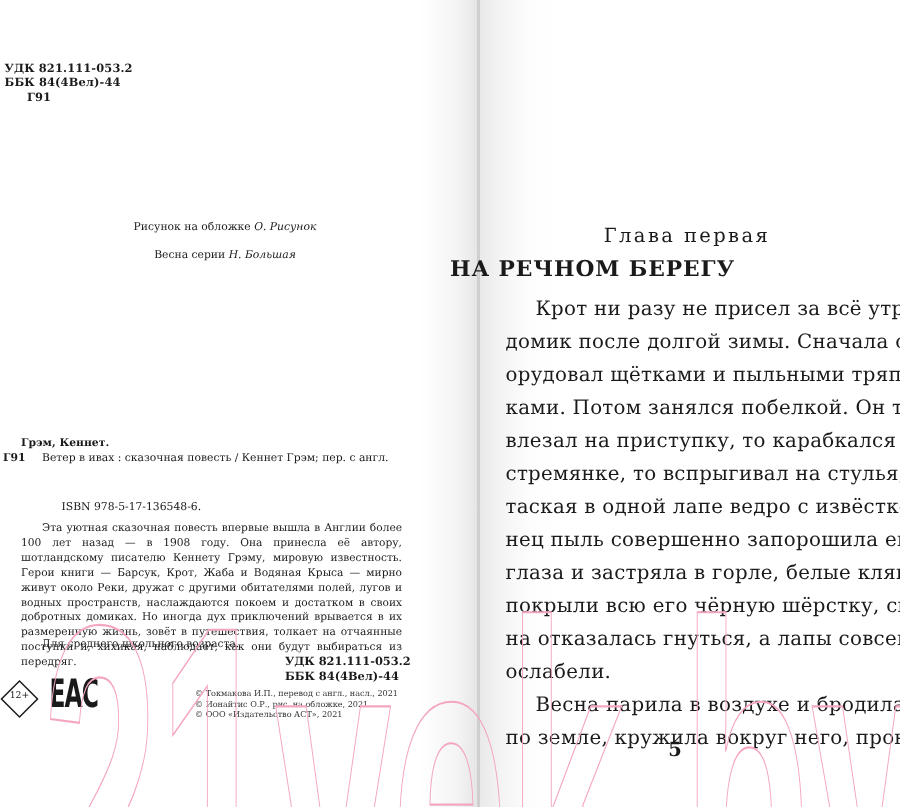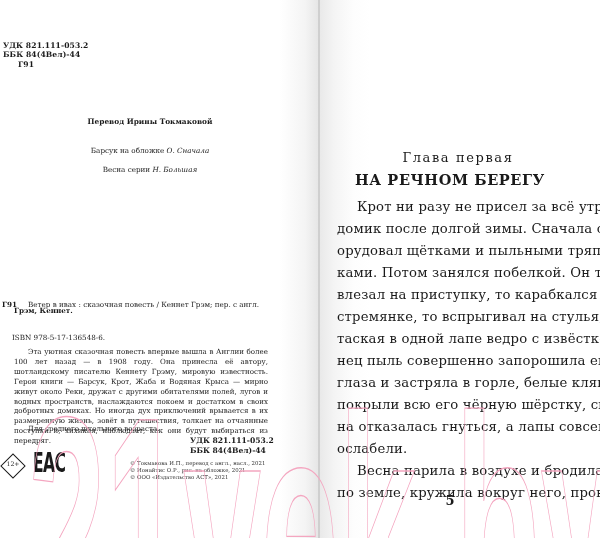--- a/index.html
+++ b/index.html
@@ -26,44 +26,44 @@
 
   
   .udk-top { position: absolute; left: 3px; top: 41px; font-size: 7.6px; font-weight: bold; line-height: 9.4px; letter-spacing: 0.1px; }
   .udk-top .g91 { padding-left: 15px; }
   .translator { position: absolute; left: 0; width: 300px; top: 117px; text-align: center; font-size: 7.4px; font-weight: bold; }
   .credit { position: absolute; left: 0; width: 300px; text-align: center; font-size: 7.2px; }
   .credit i { font-style: italic; }
   .credit-cover { top: 146px; }
   .credit-design { top: 165px; }
 
-  .author { position: absolute; left: 14px; top: 306px; font-size: 7.2px; font-weight: bold; }
+  .author { position: absolute; left: 14px; top: 290px; font-size: 7.2px; font-weight: bold; }
   .catalog { position: absolute; left: 0; top: 300px; width: 268px; font-size: 7.2px; line-height: 9.9px; }
   .catalog .code { position: absolute; left: 2px; top: 0; font-weight: bold; }
   .catalog .entry { margin-left: 14px; text-align: justify; }
   .catalog .entry .first { text-indent: 14px; display: block; }
-  .isbn { position: absolute; left: 12px; top: 333px; font-size: 7.2px; }
+  .isbn { position: absolute; left: 41px; top: 333px; font-size: 7.2px; }
   .annotation { position: absolute; left: 14px; top: 347px; width: 254px; font-size: 7.1px; line-height: 9.9px; text-align: justify; text-indent: 14px; }
   .age-note { position: absolute; left: 28px; top: 424px; font-size: 7.1px; }
 
   .udk-bottom { position: absolute; left: 190px; top: 436px; font-size: 7.6px; font-weight: bold; line-height: 10px; }
   .age-badge {
     position: absolute; left: 4px; top: 457px; width: 16px; height: 16px;
     border: 1px solid #1a1a1a; transform: rotate(45deg);
   }
   .age-badge-label { position: absolute; left: 2px; top: 460px; width: 22px; text-align: center; font-size: 6.2px; }
   .eac {
     position: absolute; left: 33px; top: 448px; font-family: "DejaVu Sans", sans-serif;
     font-size: 26px; font-weight: bold; letter-spacing: -1px; transform: scaleX(0.6); transform-origin: left top;
   }
   .copyrights { position: absolute; left: 130px; top: 460px; font-size: 5.4px; line-height: 7px; color: #333; }
 
   
   .chapter-label { position: absolute; left: 300px; width: 316px; top: 150px; text-align: center; font-size: 13px; letter-spacing: 1.6px; }
-  .chapter-title { position: absolute; left: 300px; width: 300px; top: 171px; text-align: center; font-size: 14.5px; font-weight: bold; letter-spacing: 0.6px; }
+  .chapter-title { position: absolute; left: 300px; width: 300px; top: 171px; text-align: left; font-size: 14.5px; font-weight: bold; letter-spacing: 0.6px; }
   .body-text {
     position: absolute; left: 337px; top: 196px; width: 262px;
     font-size: 13.2px; line-height: 22px; text-align: justify; letter-spacing: 0.2px;
   }
   .body-text .line { display: block; text-align-last: justify; white-space: nowrap; }
   .body-text .line.last { text-align-last: left; }
   .body-text .line.indent { padding-left: 20px; }
   .page-number { position: absolute; left: 300px; width: 300px; top: 493px; text-align: center; font-size: 13px; font-weight: bold; }
 
   .watermark { position: absolute; left: 0; top: 0; width: 600px; height: 538px; pointer-events: none; }
@@ -72,24 +72,23 @@
 <body>
 
 <div class="spread">
   <div class="page page-left">
     <div class="udk-top">
       <div>УДК 821.111-053.2</div>
       <div>ББК 84(4Вел)-44</div>
       <div class="g91">Г91</div>
     </div>
 
-    <div class="translator">Перевод  Ирины Токмаковой</div>
     <div class="credit credit-cover">
-      <span>Барсук на обложке</span>
-      <i>О. Сначала</i>
+      <span>Рисунок на обложке</span>
+      <i>О. Рисунок</i>
     </div>
     <div class="credit credit-design">
       <span>Весна серии</span>
       <i>Н. Большая</i>
     </div>
 
     <div class="author">Грэм, Кеннет.</div>
     <div class="catalog">
       <span class="code">Г91</span>
       <div class="entry">

